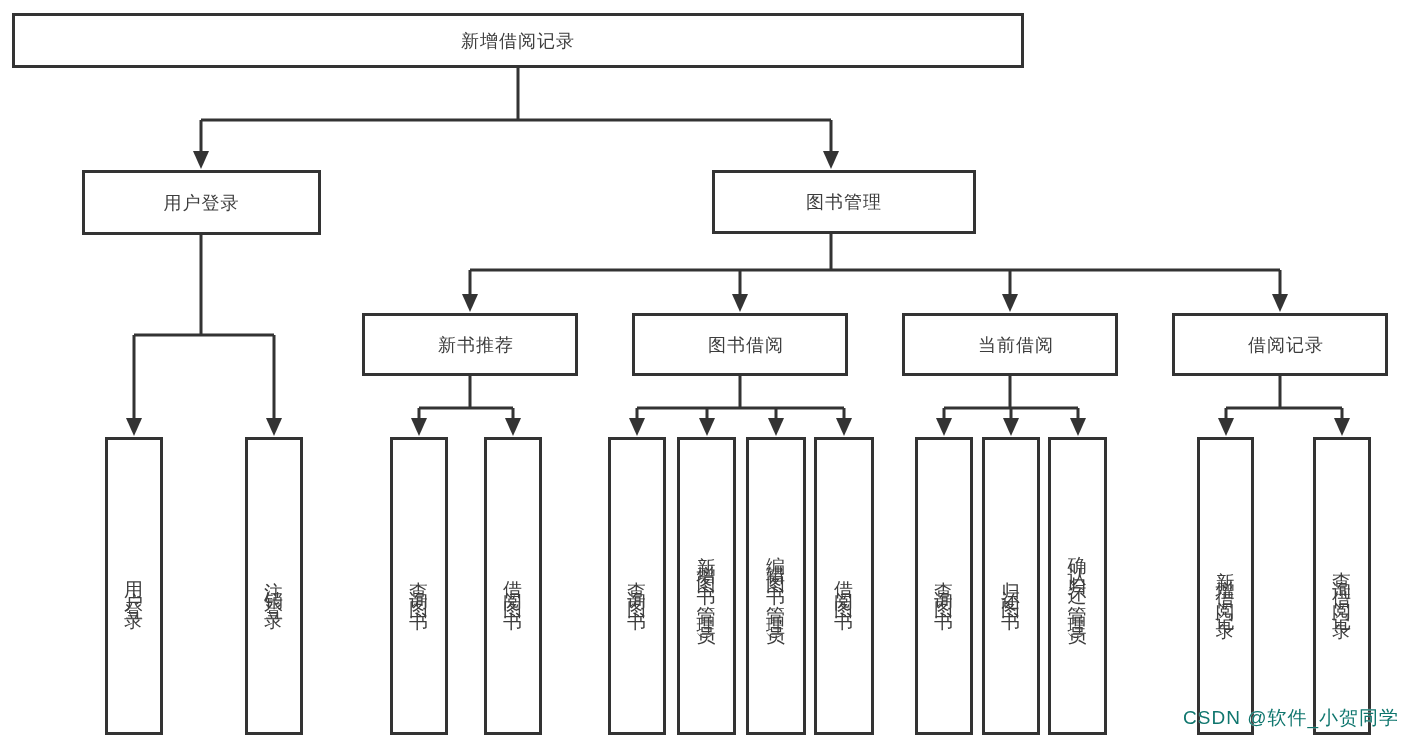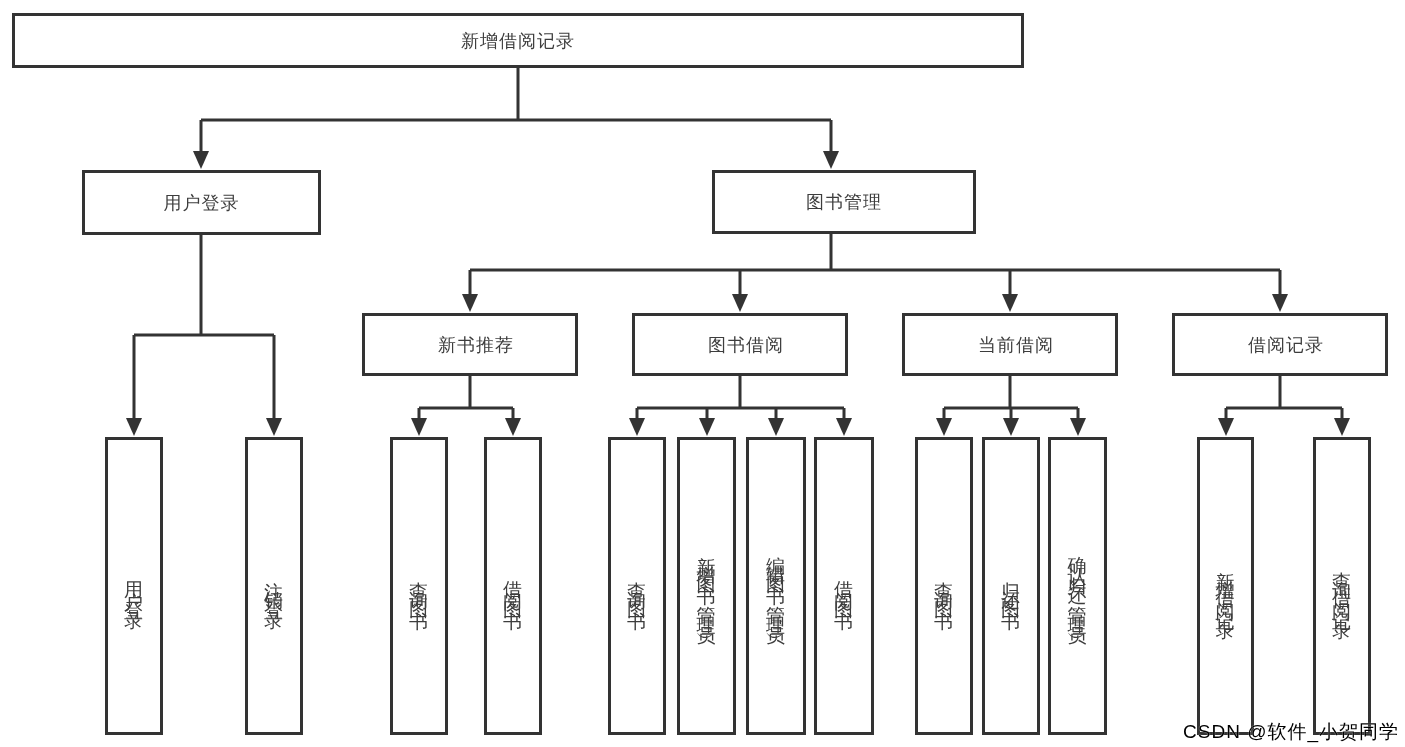--- a/index.html
+++ b/index.html
@@ -36,22 +36,22 @@
   .v-g3a { left:608px;  width:58px; }
   .v-g3b { left:677px;  width:59px; }
   .v-g3c { left:746px;  width:60px; }
   .v-g3d { left:814px;  width:60px; }
   .v-g4a { left:915px;  width:58px; }
   .v-g4b { left:982px;  width:58px; }
   .v-g4c { left:1048px; width:59px; }
   .v-g5a { left:1197px; width:57px; }
   .v-g5b { left:1313px; width:58px; }
   .watermark {
-    position:absolute; right:6px; bottom:2px;
-    font-size:19px; color:#000000; letter-spacing:1px;
+    position:absolute; right:6px; bottom:16px;
+    font-size:19px; color:#0f766e; letter-spacing:1px;
     text-shadow:0 0 1px #ffffff;
   }
 </style>
 </head>
 <body>
 
 <div class="canvas">
 
   <svg class="connectors" viewBox="0 0 1405 747" xmlns="http://www.w3.org/2000/svg">
     <g stroke="#333333" stroke-width="3" fill="none">

